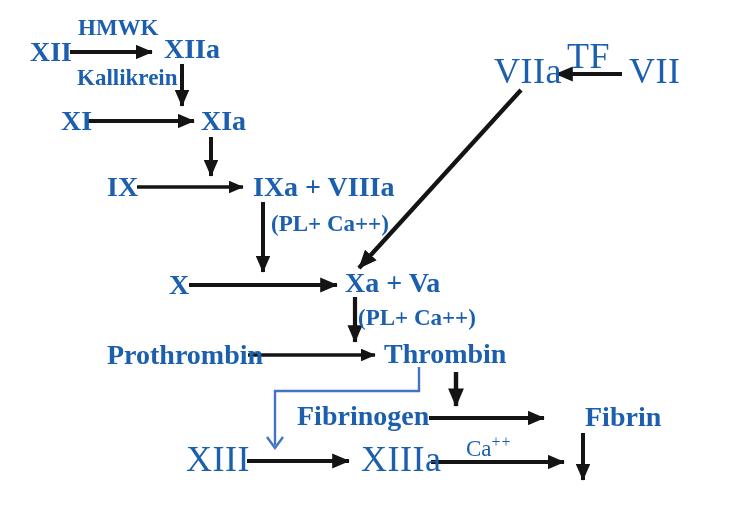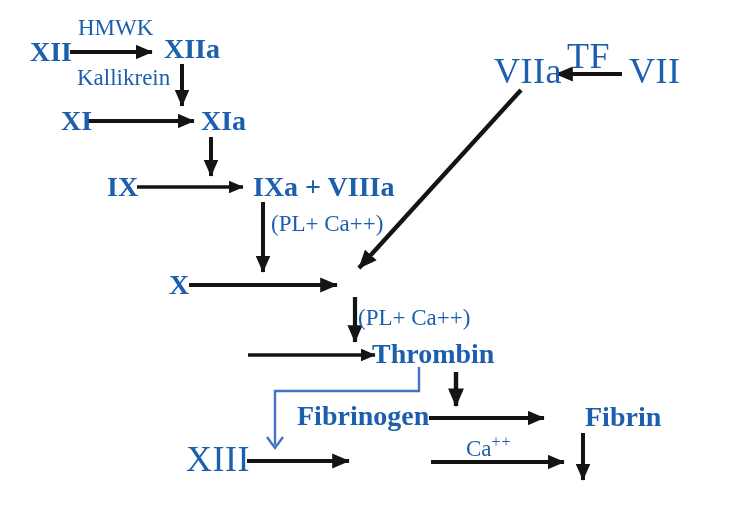--- a/index.html
+++ b/index.html
@@ -23,21 +23,21 @@
     width: 750px; height: 528px;
   }
   .lbl {
     position: absolute;
     transform: translateY(-50%);
     white-space: nowrap;
     color: var(--text-blue);
     line-height: 1;
   }
   .b   { font-weight: bold; font-size: 28px; }
-  .r   { font-weight: normal; font-size: 23px; }
+  .r   { font-weight: bold; font-size: 23px; }
   .big { font-weight: normal; font-size: 36px; letter-spacing: 0.5px; }
   .sans{ font-family: Liberation Serif, serif;
          font-weight: normal; font-size: 23px; }
   .sans sup { font-size: 16px; letter-spacing: 1px; }
 </style>
 </head>
 <body>
 
 <div class="stage">
 
@@ -77,22 +77,25 @@
   <span class="lbl b" style="left:201px; top:121px">XIa</span>
   <span class="lbl b" style="left:107px; top:187px">IX</span>
   <span class="lbl b" style="left:253px; top:187px">IXa + VIIIa</span>
   <span class="lbl r" style="left:271px; top:223px">(PL+ Ca++)</span>
 
   <span class="lbl big" style="left:494px; top:71px">VIIa</span>
   <span class="lbl big" style="left:567px; top:56px">TF</span>
   <span class="lbl big" style="left:629px; top:71px">VII</span>
 
   <span class="lbl b" style="left:169px; top:285px">X</span>
+  <span class="lbl b" style="left:345px; top:283px">Xa + Va</span>
   <span class="lbl r" style="left:358px; top:317px">(PL+ Ca++)</span>
-  <span class="lbl b" style="left:372px; top:354px">Thrombin</span>
+  <span class="lbl b" style="left:107px; top:355px">Prothrombin</span>
+  <span class="lbl b" style="left:384px; top:354px">Thrombin</span>
   <span class="lbl b" style="left:297px; top:416px">Fibrinogen</span>
   <span class="lbl b" style="left:585px; top:417px">Fibrin</span>
   <span class="lbl big" style="left:186px; top:459px">XIII</span>
+  <span class="lbl big" style="left:361px; top:459px">XIIIa</span>
 
   <span class="lbl sans" style="left:466px; top:447px"><span>Ca</span><sup>++</sup></span>
 
 
 </div>
 
 </body></html>

